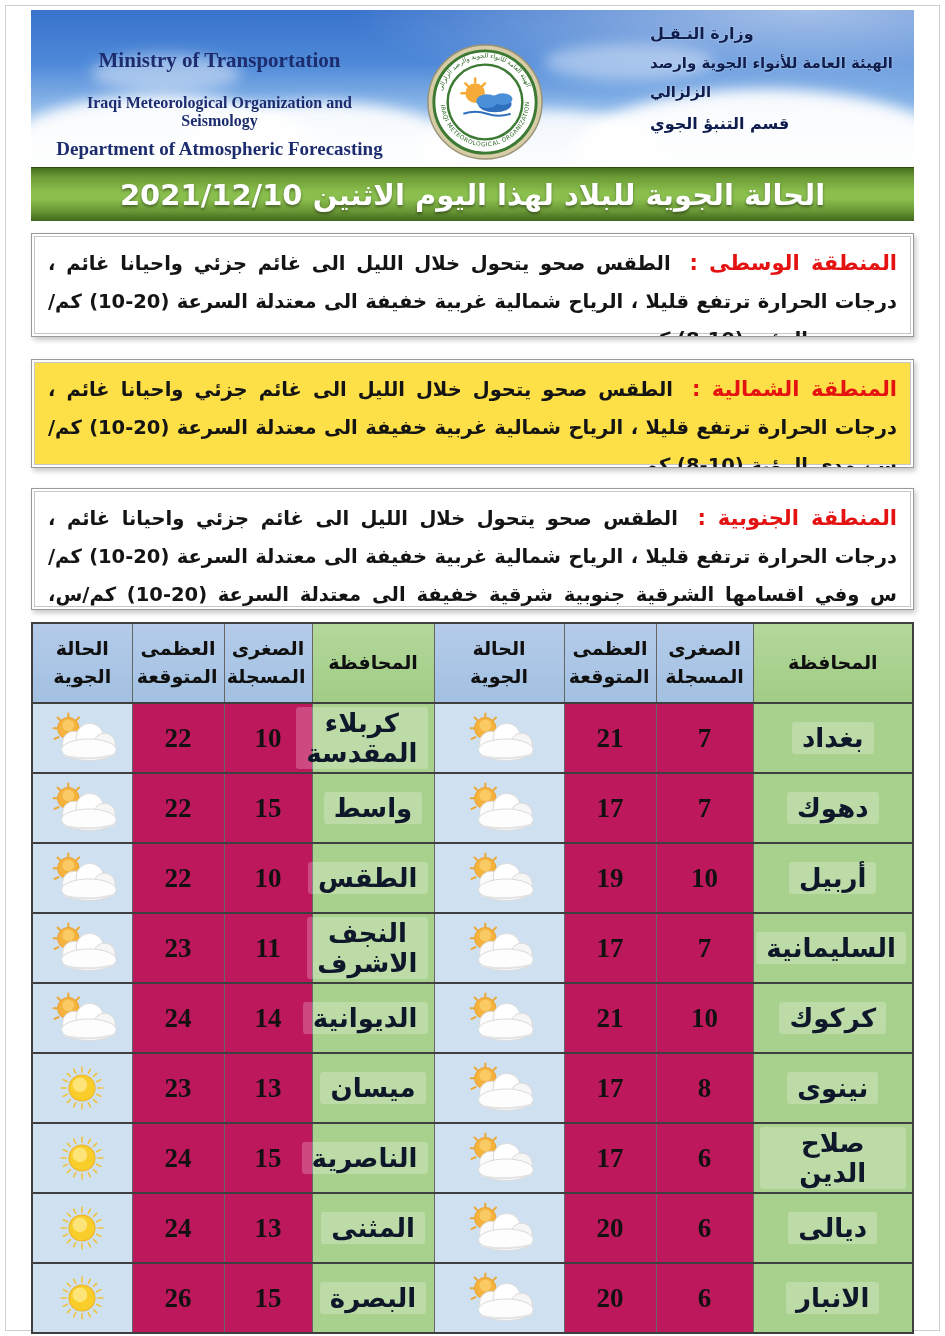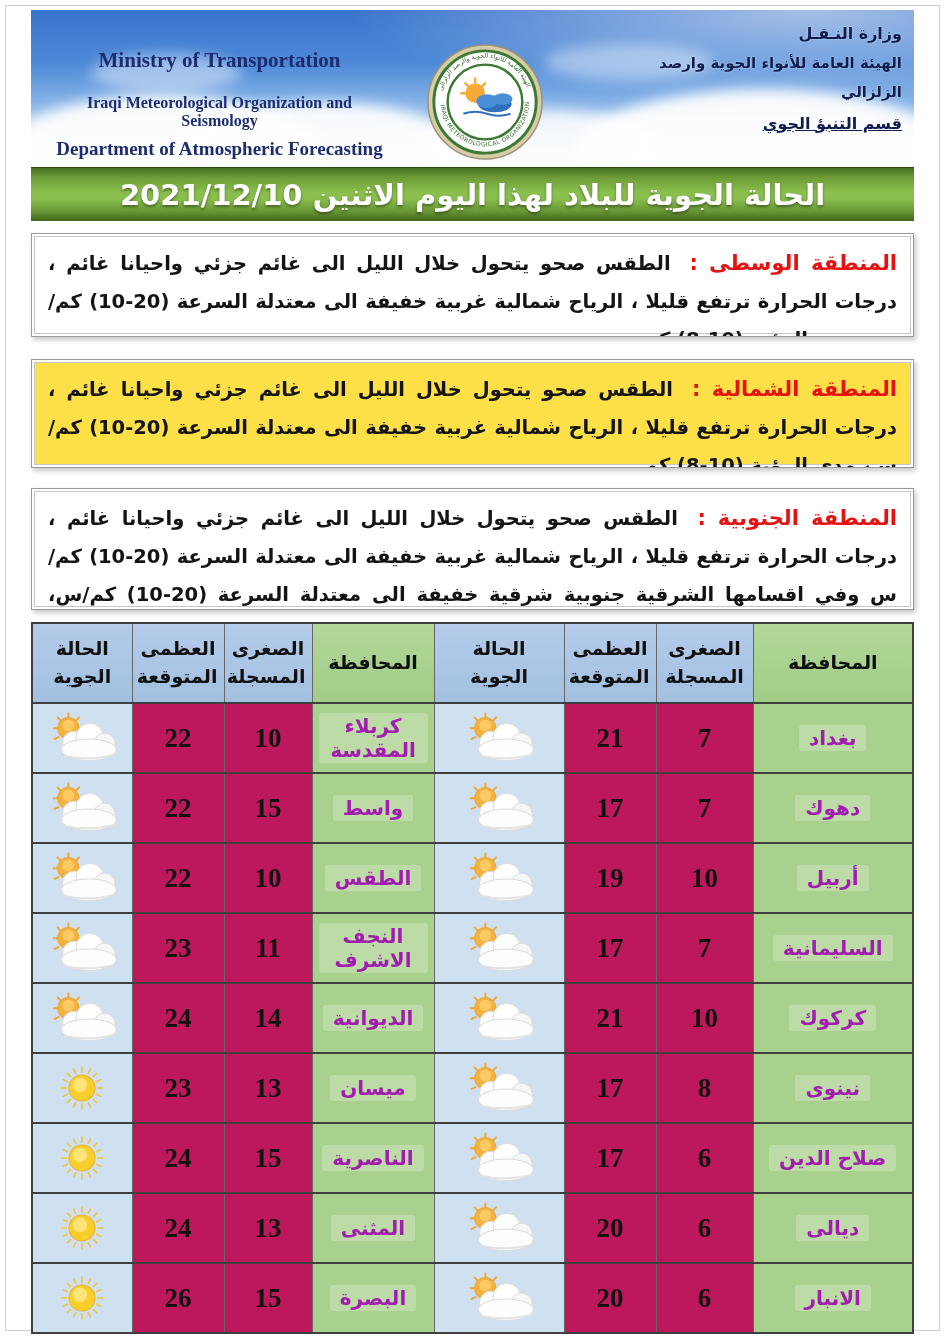--- a/index.html
+++ b/index.html
@@ -21,24 +21,24 @@
   .c4 { left:390px;  bottom:-18px; width:240px; height:75px;  opacity:.85; }
   .c5 { left:60px;   top:44px;     width:150px; height:38px;  opacity:.45; }
   .c6 { right:200px; top:34px;     width:170px; height:36px;  opacity:.4; }
 
   .en-block { position:absolute; left:16px; top:12px; width:345px; text-align:center;
               color:#1c2c6e; font-family:"Liberation Serif","DejaVu Serif",serif; direction:ltr; }
   .en1 { font-size:21px; font-weight:bold;margin-top:26px; }
   .en2 { font-size:16px; font-weight:bold; margin-top:21px; }
   .en3 { font-size:19px; font-weight:bold; margin-top:8px; }
 
-  .ar-block { position:absolute; right:12px; top:8px; width:262px; text-align:right;
+  .ar-block { position:absolute; right:2px; top:8px; width:262px; text-align:left;
               color:#0e1d4e; font-weight:bold; direction:rtl; line-height:1.95;
               text-shadow:0 0 2px rgba(255,255,255,.55); }
-  .ar1 { font-size:16px; } .ar2 { font-size:15px; } .ar3 { font-size:16px;text-decoration:underline; }
+  .ar1 { font-size:16px; } .ar2 { font-size:15px; } .ar3 { font-size:16px; }
 
   .logo { position:absolute; left:50%; top:33px; transform:translateX(-50%); margin-left:12px; }
 
   
   .banner { height:54px; display:flex; align-items:center; justify-content:center; direction:rtl;
             background:linear-gradient(180deg,#47701f 0%, #6d9c37 18%, #8abf4e 45%, #8abf4e 58%, #689635 82%, #3f661b 100%);
             border-top:1px solid #2e4c12; }
   .banner-text { color:#fff; font-weight:bold; font-size:29px; text-shadow:0 2px 3px rgba(0,0,0,.4); }
 
   
@@ -53,21 +53,21 @@
 
   
   table.weather { direction:rtl; width:100%; border-collapse:collapse; table-layout:fixed;
                   margin-top:12px; border:2px solid #3f3f3f; }
   table.weather th, table.weather td { border:1px solid #666; border-top:2px solid #3f3f3f;
                   border-bottom:2px solid #3f3f3f; text-align:center; vertical-align:middle; }
   th { height:80px; font-size:19px; font-weight:bold; color:#101010;
        background:linear-gradient(180deg,#b4cbe9,#a2c0e1); padding:2px 6px; line-height:1.45; }
   th.city-h { background:linear-gradient(180deg,#b2d79a,#a1cc85); }
   td { height:70px; }
-  td.city { background:#a9d18e; font-size:20px; font-weight:bold; color:#a21caf; padding:2px 6px; }
+  td.city { background:#a9d18e; font-size:26px; font-weight:bold; color:#0f172a; padding:2px 6px; }
   .citypill { display:inline-block; background:rgba(255,255,255,.22); border-radius:3px; padding:1px 10px; }
   td.min, td.max { background:#be185d; font-family:"Liberation Serif","DejaVu Serif",serif;
                    font-size:27px; font-weight:bold; color:#111; }
   td.cond { background:#cfe0f1; }
   td.cond svg { vertical-align:middle; }
 </style>
 </head>
 <body>
 
 <div class="page">

